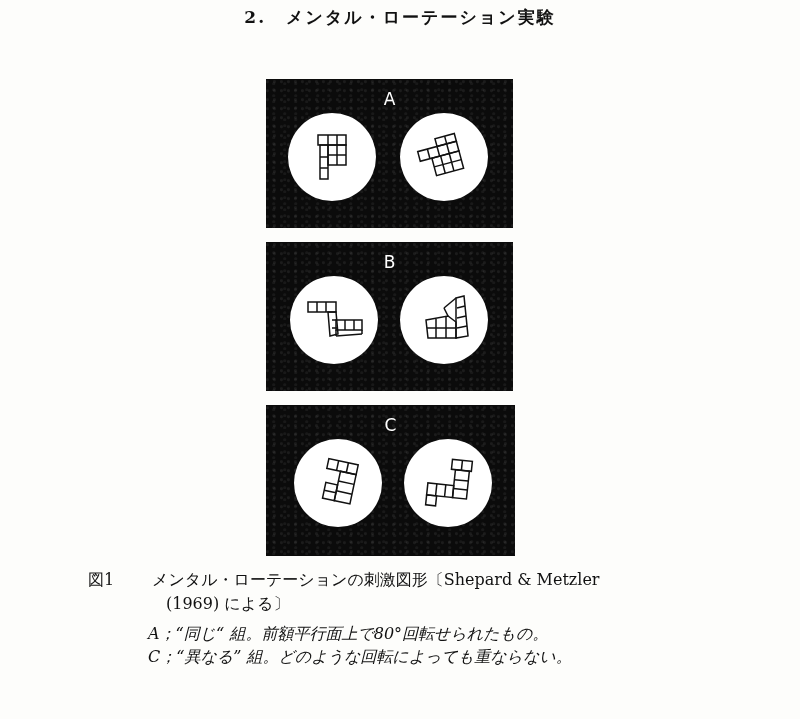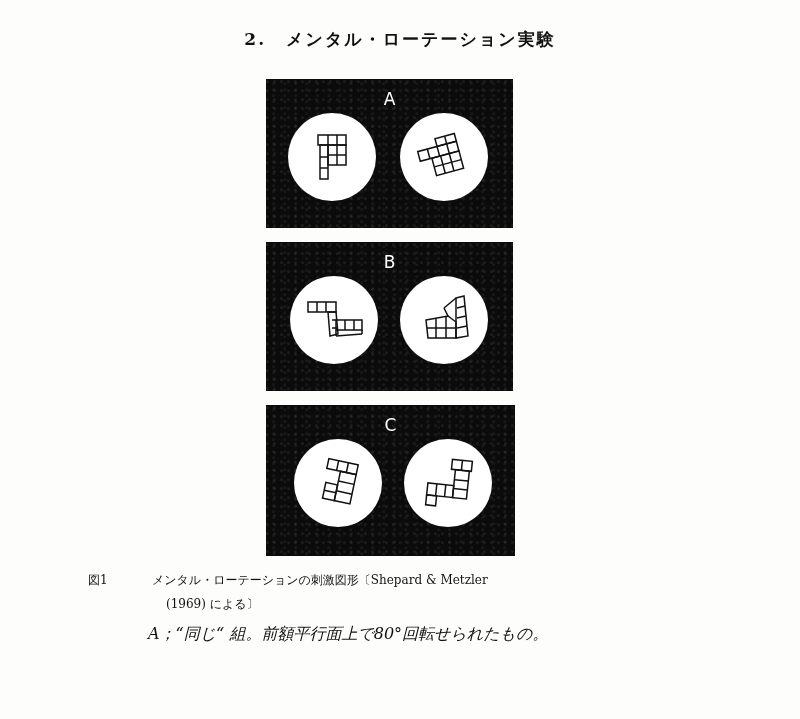--- a/index.html
+++ b/index.html
@@ -1,42 +1,42 @@
 <!DOCTYPE html>
 <html><head>
   <meta charset="utf-8">
   <style>
     html, body { margin: 0; padding: 0; }
     body {
       width: 800px; height: 719px; background: #fdfdfb; position: relative; overflow: hidden;
       font-family: "DejaVu Serif", serif; color: #111;
     }
     .heading {
-      position: absolute; top: 28px; left: 0; width: 800px; text-align: center;
+      position: absolute; top: 6px; left: 0; width: 800px; text-align: center;
       font-family: "DejaVu Sans", sans-serif; font-weight: bold; font-size: 17px; letter-spacing: 2px;
     }
     .heading .num { font-family: "DejaVu Serif", serif; margin-right: 20px; }
     .panel {
       position: absolute; left: 266px; width: 247px; height: 149px;
       background: #0b0b0b;
       background-image:
         radial-gradient(circle at 20% 30%, rgba(255,255,255,0.07) 0 1px, transparent 2px),
         radial-gradient(circle at 70% 80%, rgba(255,255,255,0.06) 0 1px, transparent 2px);
       background-size: 7px 9px, 11px 6px;
     }
     .panel .label {
       position: absolute; top: 10px; left: 0; width: 100%; text-align: center;
       color: #fff; font-family: "DejaVu Sans", sans-serif; font-size: 17px;
     }
     .circle {
       position: absolute; top: 34px; width: 88px; height: 88px; border-radius: 50%; background: #fff;
     }
     .circle svg { position: absolute; left: 0; top: 0; }
     .caption {
-      position: absolute; left: 88px; top: 568px; font-size: 12px; line-height: 24px; width: 680px;
+      position: absolute; left: 88px; top: 568px; font-size: 16px; line-height: 24px; width: 680px;
     }
     .caption .fig { display: inline-block; width: 64px; }
     .caption .line2 { padding-left: 78px; }
     .notes { position: absolute; left: 148px; top: 622px; font-size: 16px; line-height: 23px; font-style: italic; }
   </style>
 </head>
 <body>
 
 <div class="heading">
   <span class="num">2.</span><span>メンタル・ローテーション実験</span>
@@ -148,13 +148,14 @@
   </div>
 </div>
 
 <div class="caption">
   <div><span class="fig">図1</span><span>メンタル・ローテーションの刺激図形〔Shepard &amp; Metzler</span></div>
   <div class="line2">(1969) による〕</div>
 </div>
 
 <div class="notes">
   <div>A；“同じ“ 組。前額平行面上で80°回転せられたもの。</div>
+  <div>C；“異なる” 組。どのような回転によっても重ならない。</div>
 </div>
 
 </body></html>

